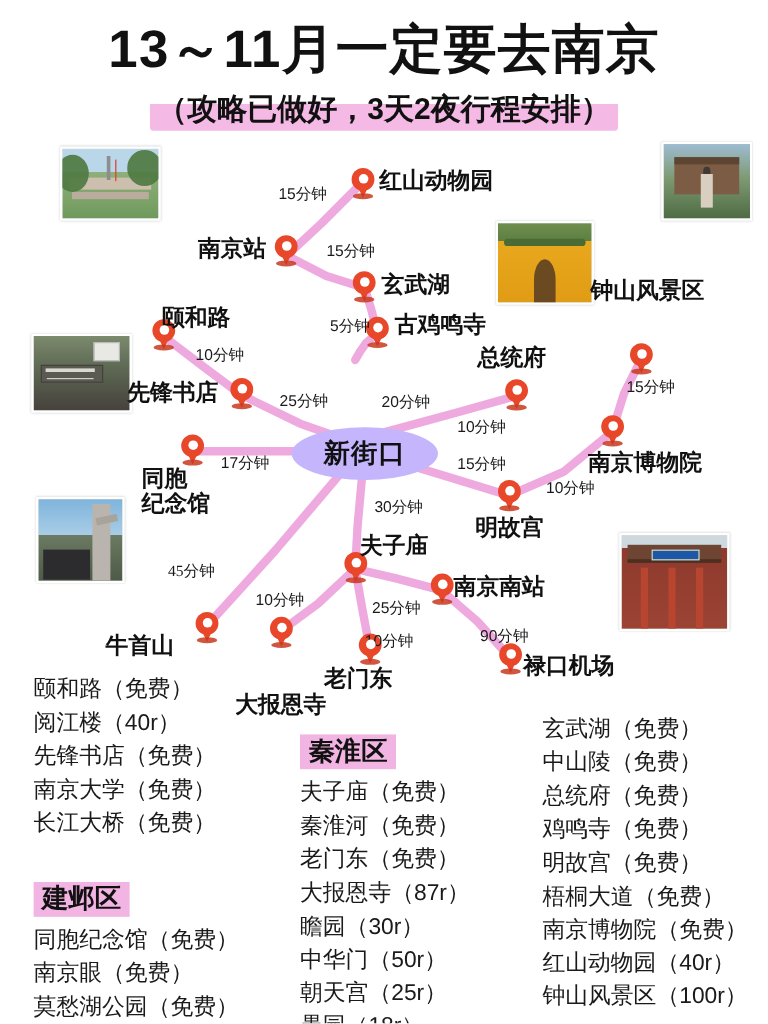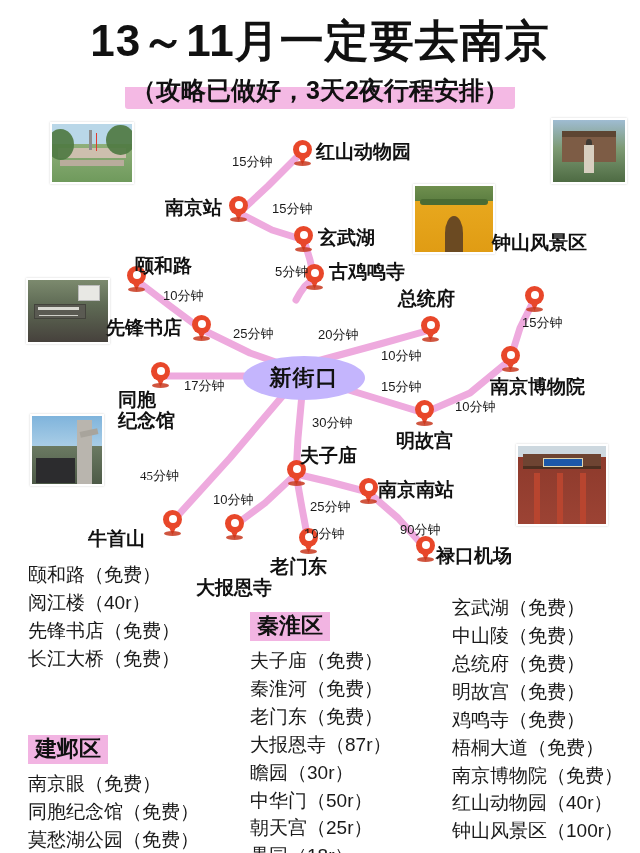--- a/index.html
+++ b/index.html
@@ -476,29 +476,30 @@
     <div class="time-label" style="left:310px; top:390px;">25分钟</div>
     <div class="time-label" style="left:304px; top:417px;">10分钟</div>
     <div class="time-label" style="left:400px; top:413px;">90分钟</div>
   </div>
 
   <div class="district" style="left:28px; top:555px;">
     <ul>
       <li>颐和路（免费）</li>
       <li>阅江楼（40r）</li>
       <li>先锋书店（免费）</li>
+      <li>南京大学（免费）</li>
       <li>长江大桥（免费）</li>
     </ul>
   </div>
 
   <div class="district" style="left:28px; top:735px;">
     <div class="district-title">建邺区</div>
     <ul>
+      <li>同胞纪念馆（免费）</li>
       <li>南京眼（免费）</li>
-      <li>同胞纪念馆（免费）</li>
       <li>莫愁湖公园（免费）</li>
     </ul>
   </div>
 
   <div class="district" style="left:250px; top:612px;">
     <div class="district-title">秦淮区</div>
     <ul>
       <li>夫子庙（免费）</li>
       <li>秦淮河（免费）</li>
       <li>老门东（免费）</li>
@@ -508,22 +509,22 @@
       <li>朝天宫（25r）</li>
       <li>愚园（18r）</li>
     </ul>
   </div>
 
   <div class="district" style="left:452px; top:588px;">
     <ul>
       <li>玄武湖（免费）</li>
       <li>中山陵（免费）</li>
       <li>总统府（免费）</li>
+      <li>鸡鸣寺（免费）</li>
       <li>明故宫（免费）</li>
-      <li>鸡鸣寺（免费）</li>
       <li>梧桐大道（免费）</li>
       <li>南京博物院（免费）</li>
       <li>红山动物园（40r）</li>
       <li>钟山风景区（100r）</li>
     </ul>
   </div>
 
 </div>
 
 </body></html>

